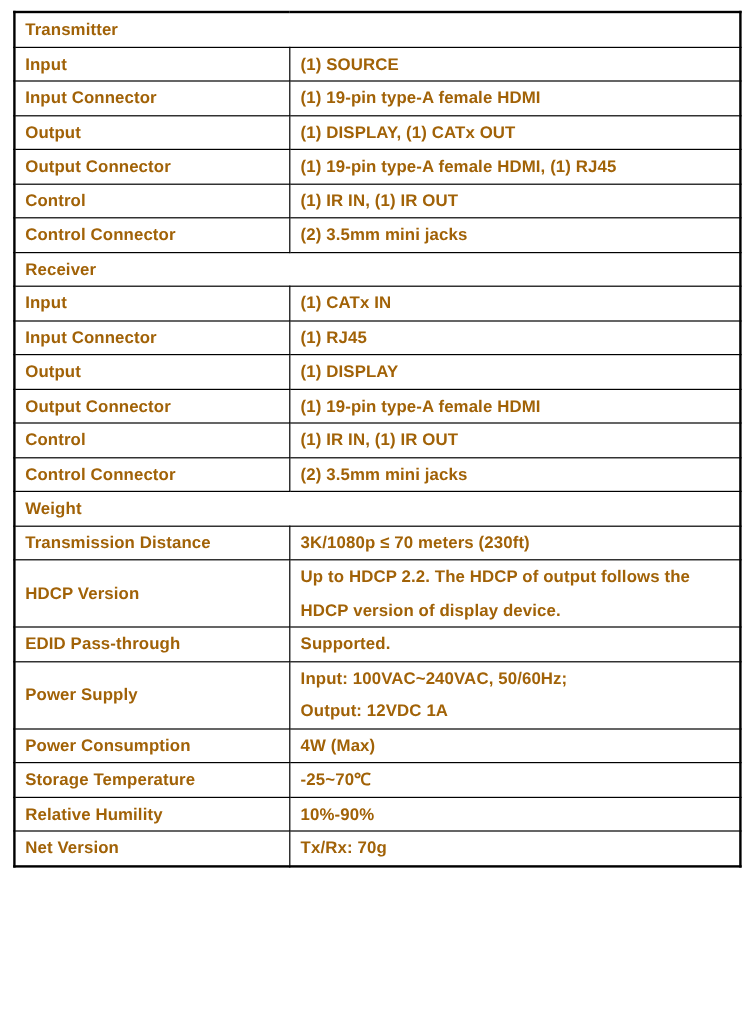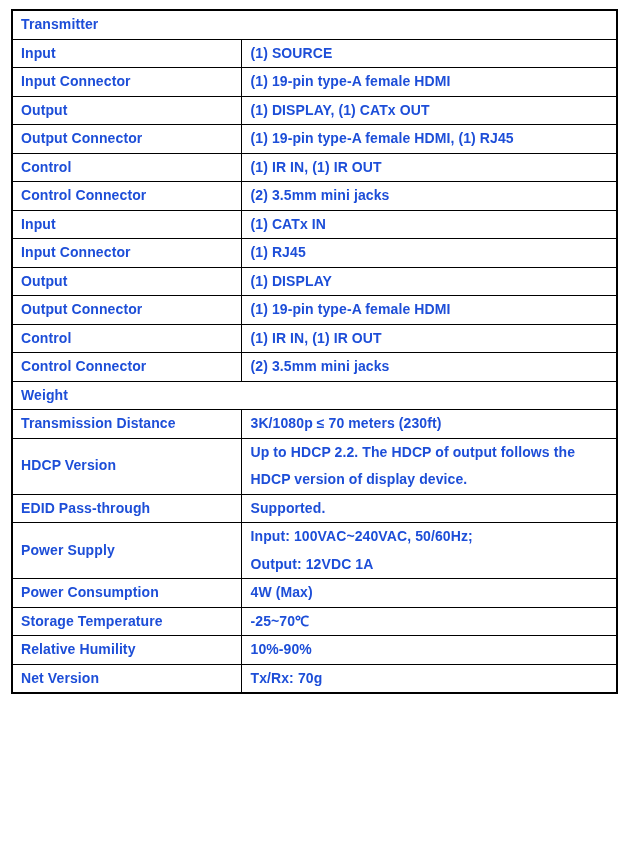--- a/index.html
+++ b/index.html
@@ -20,21 +20,21 @@
     width: 100%;
     border-collapse: collapse;
     table-layout: fixed;
     border: 2px solid #000000;
   }
   col.col-label { width: 229px; }
   td {
     border: 1px solid #000000;
     font-size: 14px;
     font-weight: 700;
-    color: #1d4ed8;
+    color: #a16207;
     padding: 0 8px;
     line-height: 27.5px;
     vertical-align: middle;
     letter-spacing: 0.1px;
     overflow: hidden;
     white-space: nowrap;
   }
   td.section-header {
     padding-left: 8px;
   }
@@ -87,20 +87,23 @@
           <td class="label-cell">Control</td>
           <td class="value-cell">
             <div class="value-line">(1) IR IN, (1) IR OUT</div>
           </td>
         </tr>
         <tr>
           <td class="label-cell">Control Connector</td>
           <td class="value-cell">
             <div class="value-line">(2) 3.5mm mini jacks</div>
           </td>
+        </tr>
+        <tr>
+          <td colspan="2" class="section-header">Receiver</td>
         </tr>
         <tr>
           <td class="label-cell">Input</td>
           <td class="value-cell">
             <div class="value-line">(1) CATx IN</div>
           </td>
         </tr>
         <tr>
           <td class="label-cell">Input Connector</td>
           <td class="value-cell">

